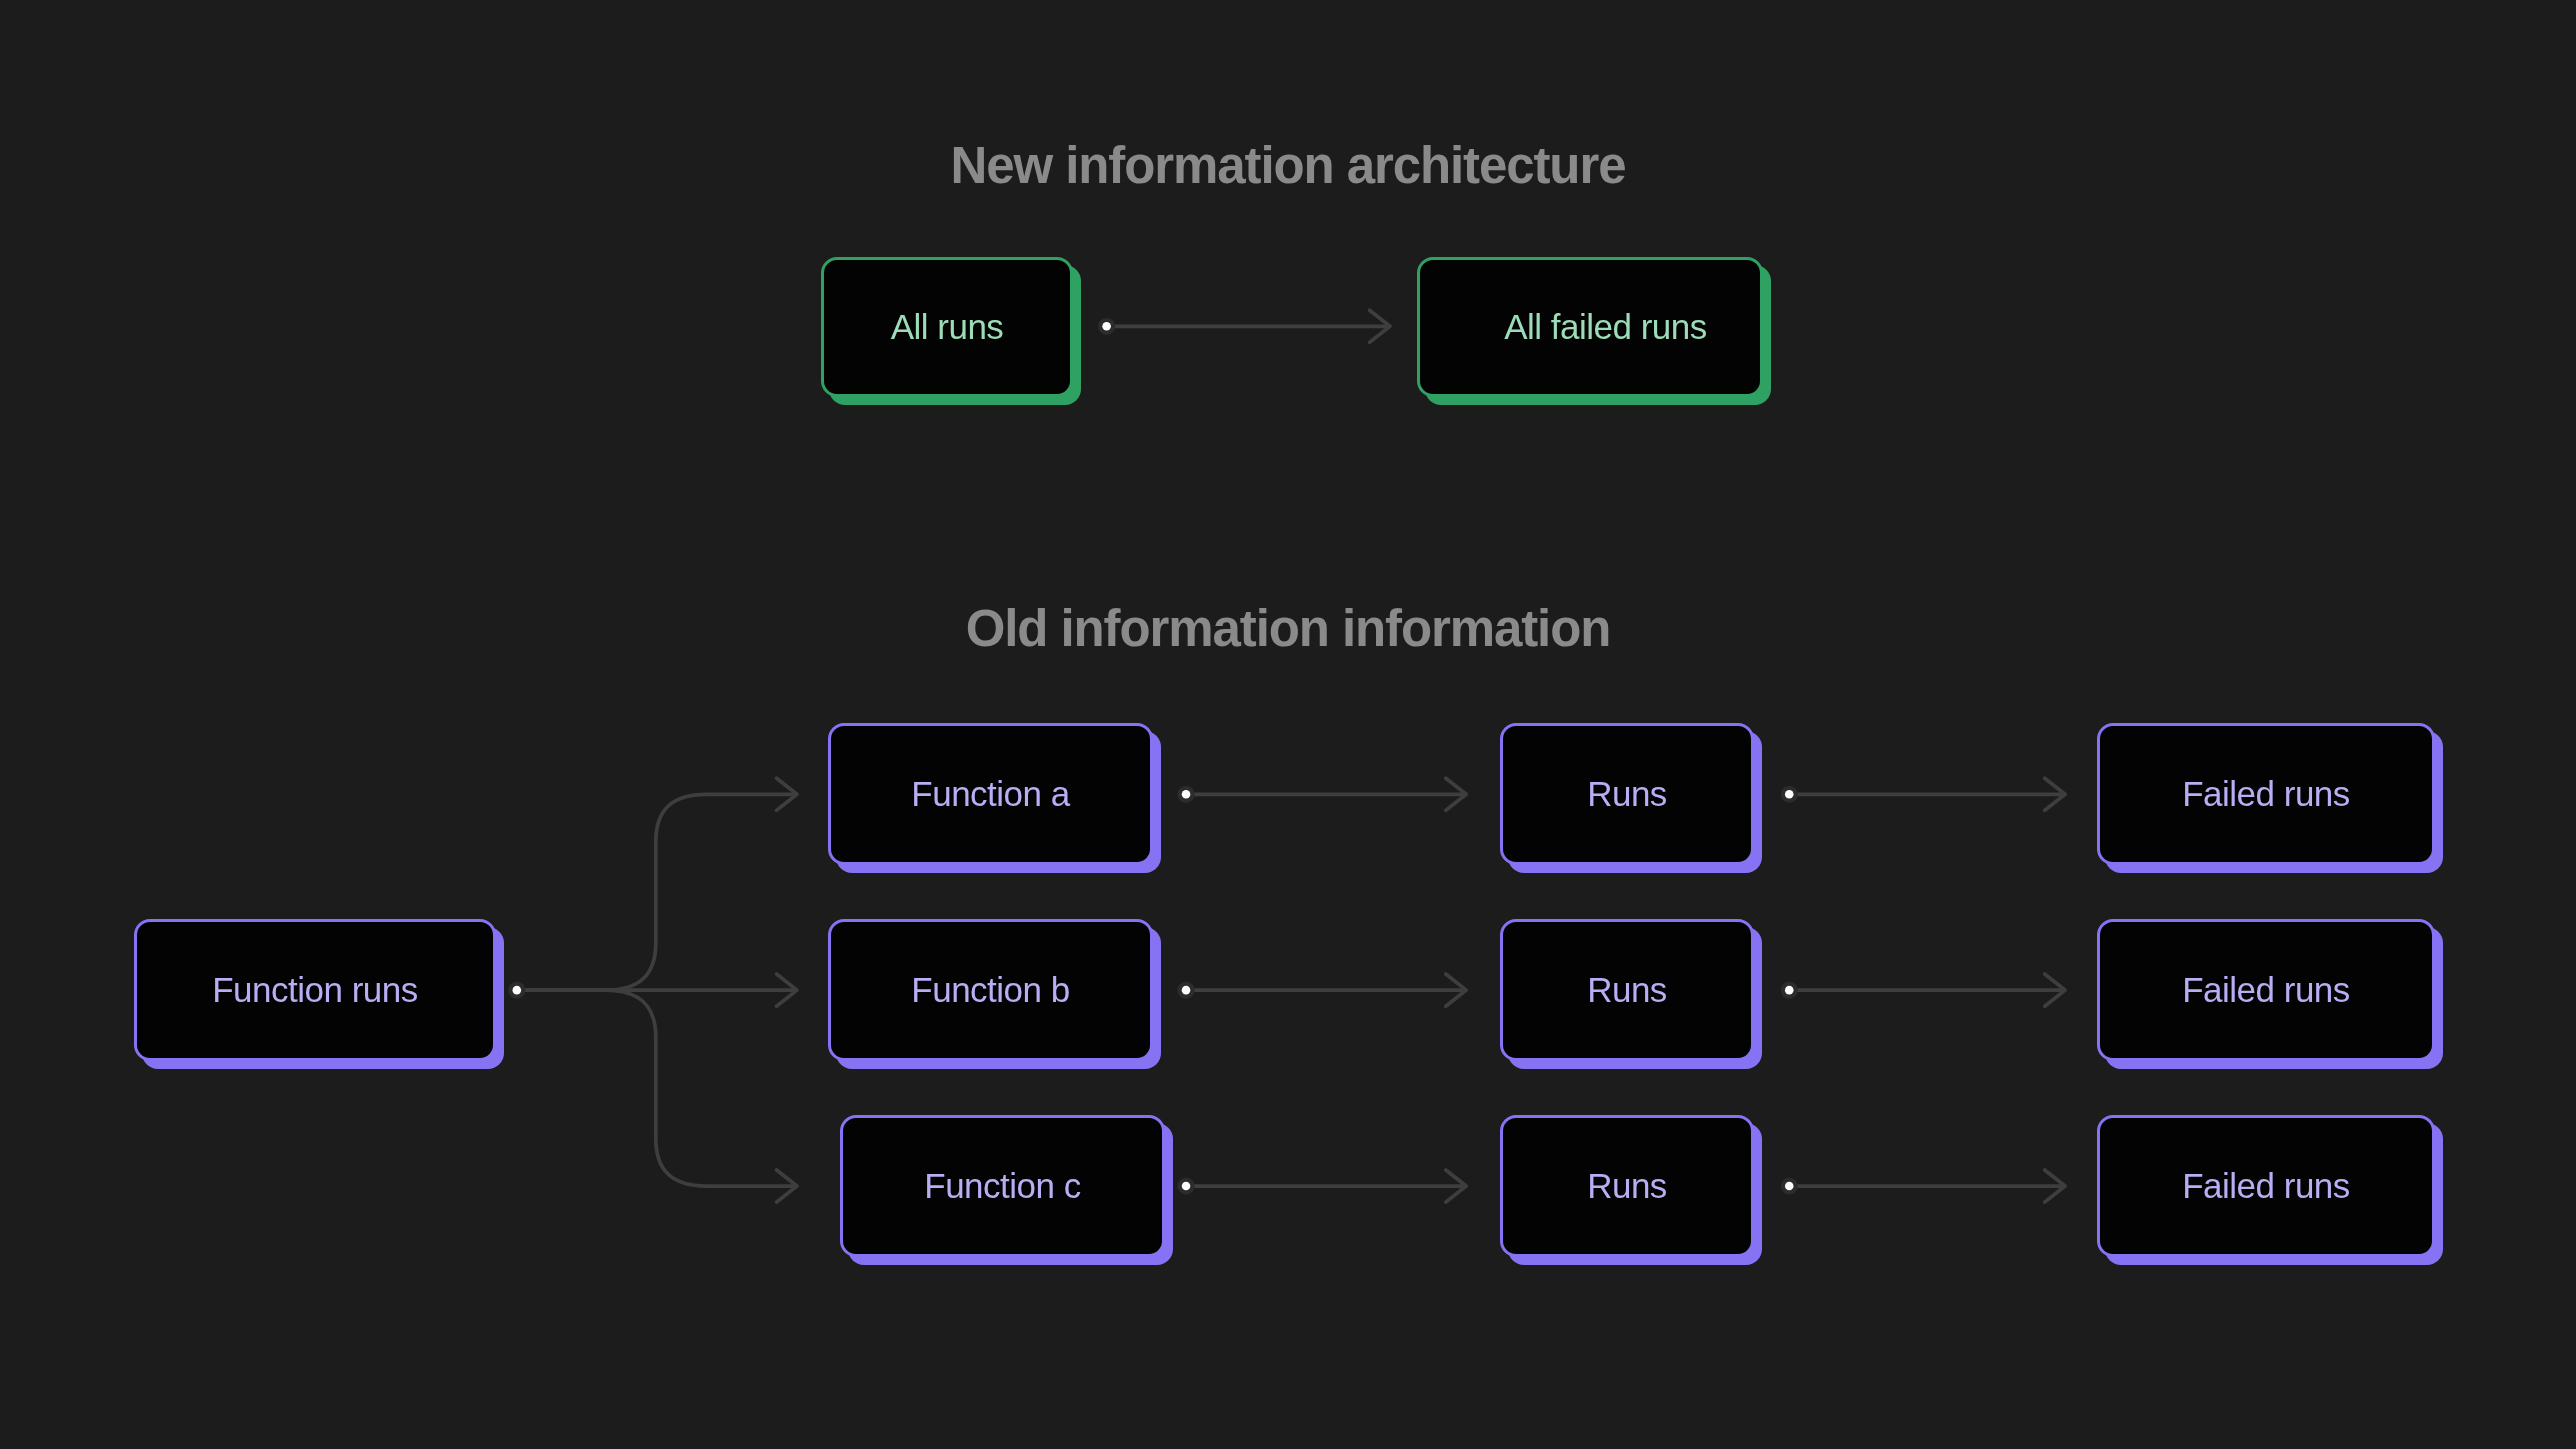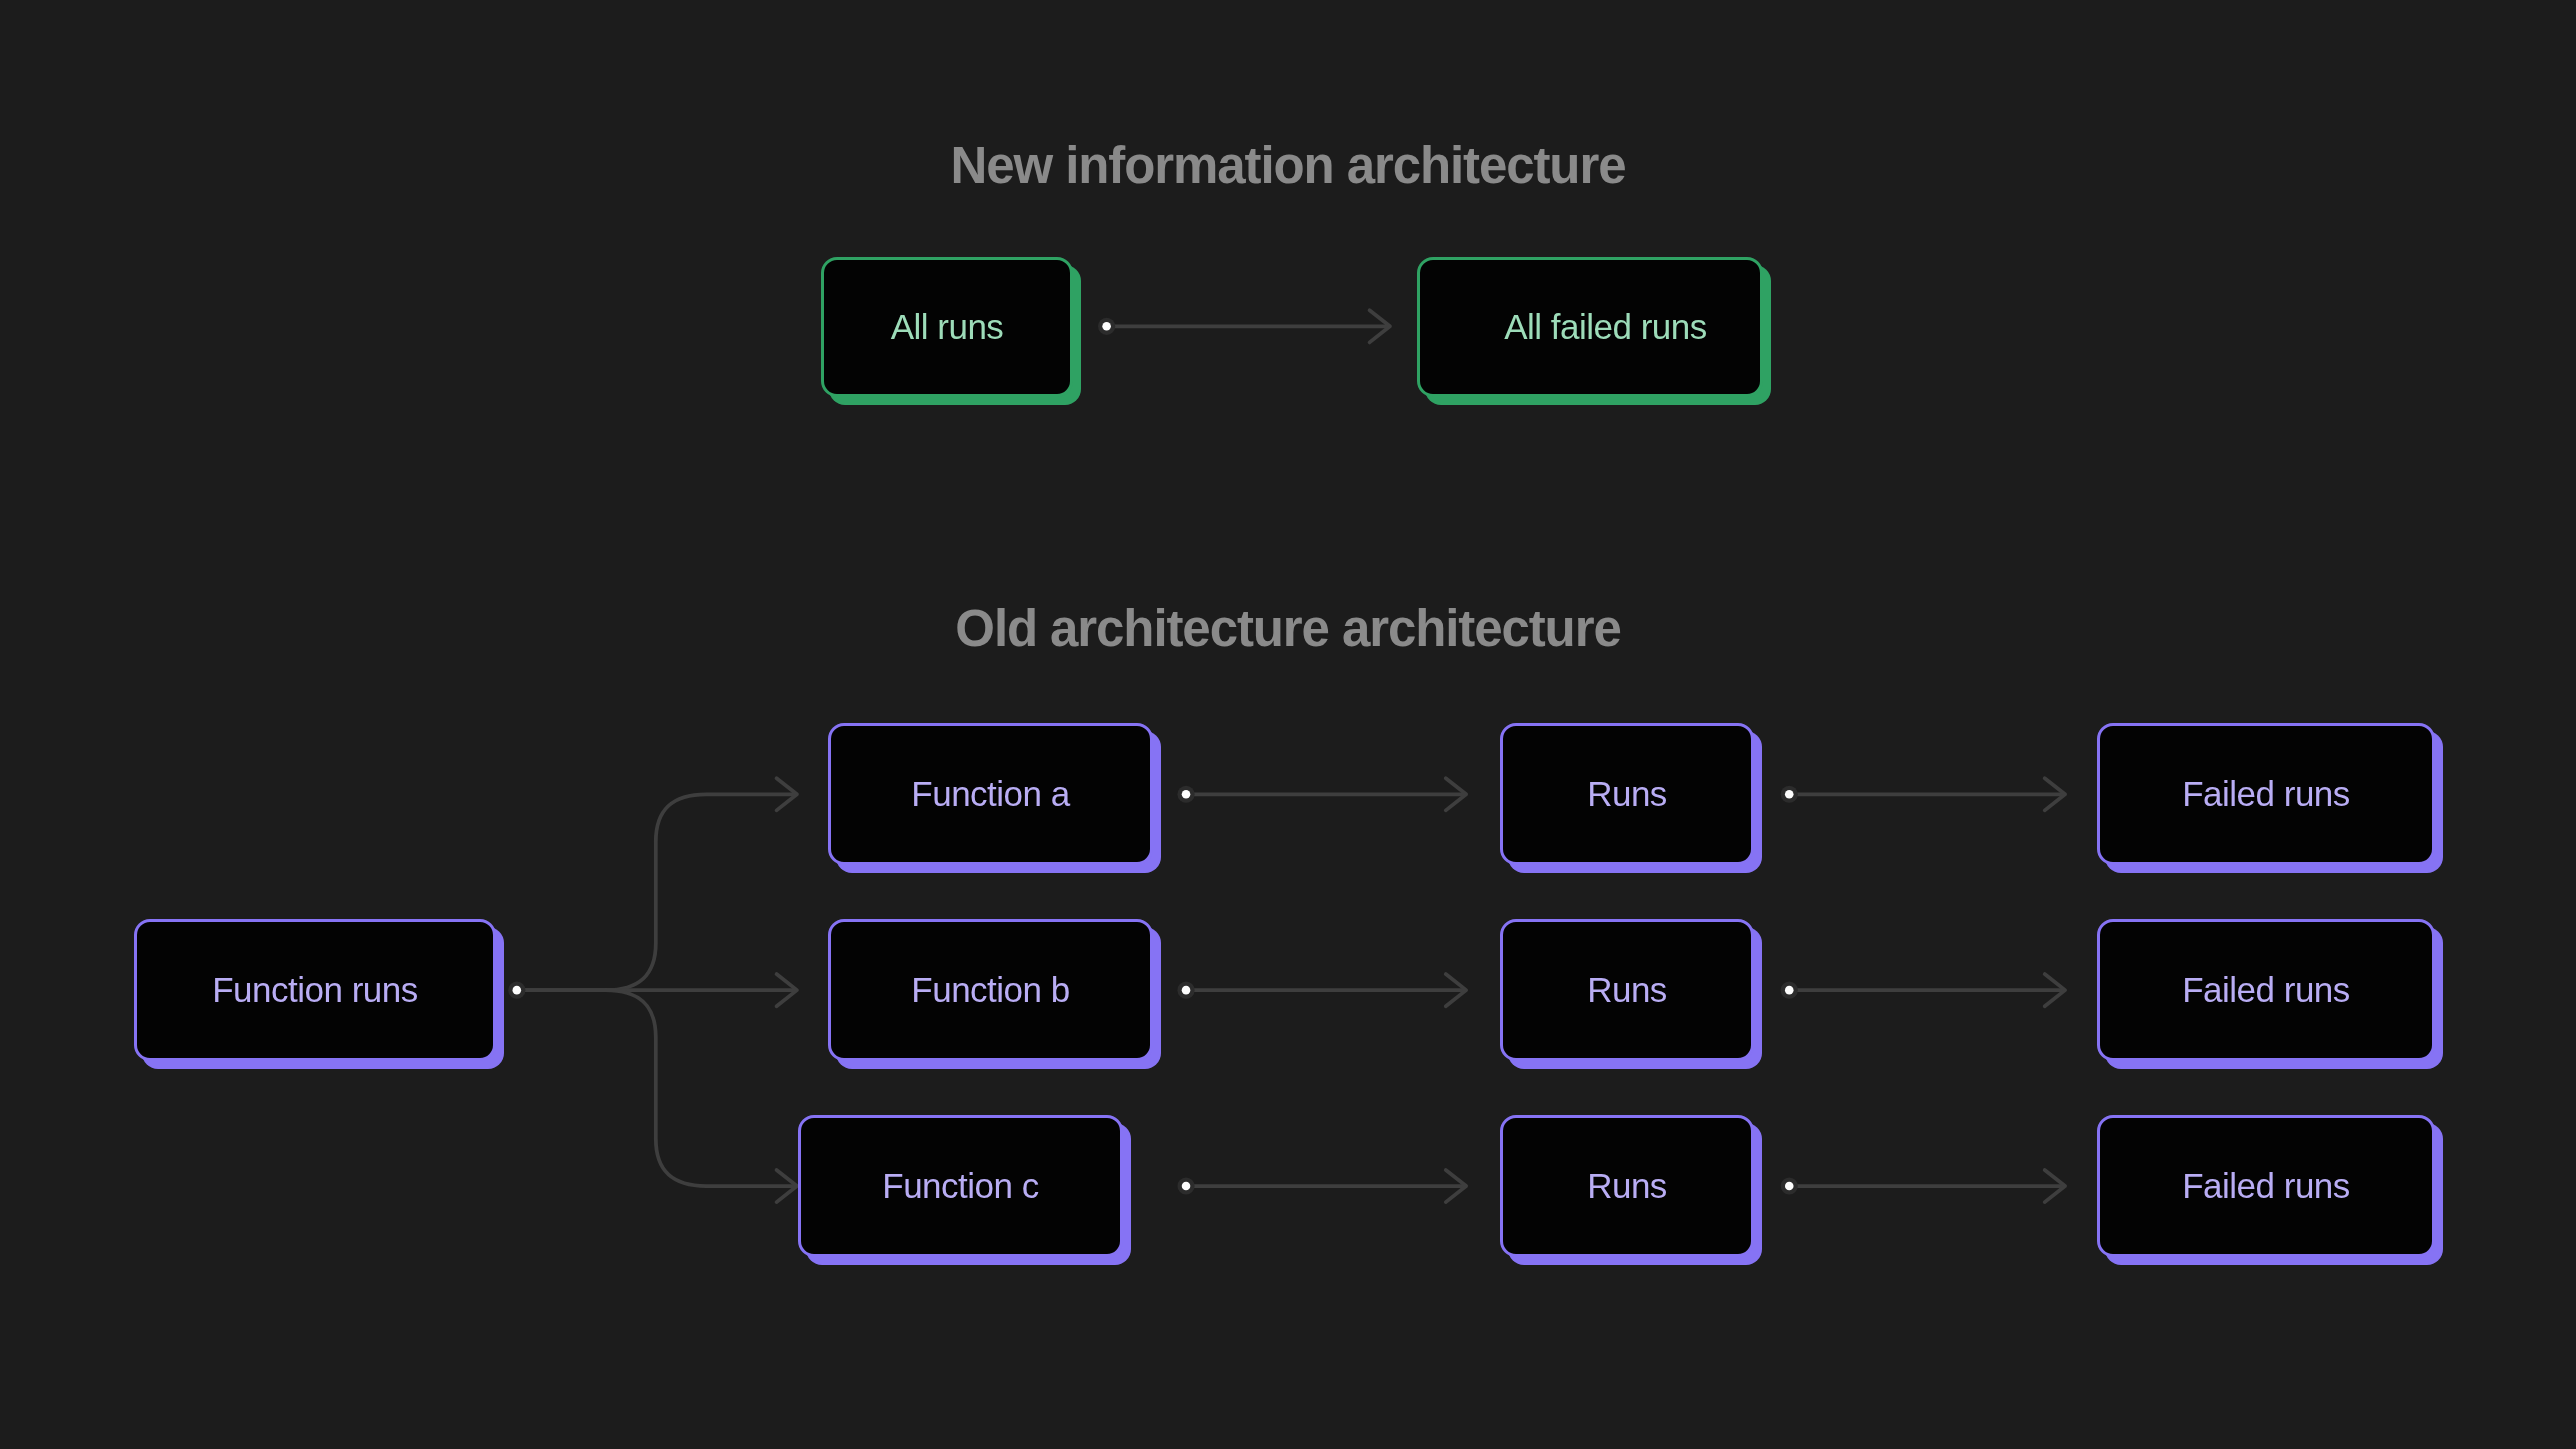--- a/index.html
+++ b/index.html
@@ -72,36 +72,36 @@
   }
 
   
   #node-all-runs        { left: 821px; top: 257px;  width: 252px; height: 140px; }
   #node-all-failed-runs { left: 1417px; top: 257px;  width: 346px; height: 140px; padding-left: 31px; }
 
   
   #node-function-list   { left: 134px;  top: 919px; width: 362px; height: 142px; }
   #node-function-a      { left: 828px; top: 723px; width: 325px; height: 142px; }
   #node-function-b      { left: 828px; top: 919px; width: 325px; height: 142px; }
-  #node-function-c      { left: 798px; top: 1115px; width: 325px; height: 142px; }
+  #node-function-c      { left: 840px; top: 1115px; width: 325px; height: 142px; }
   #node-runs-a          { left: 1500px; top: 723px; width: 254px; height: 142px; }
   #node-runs-b          { left: 1500px; top: 919px; width: 254px; height: 142px; }
   #node-runs-c          { left: 1500px; top: 1115px; width: 254px; height: 142px; }
   #node-failed-runs-a   { left: 2097px; top: 723px; width: 338px; height: 142px; }
   #node-failed-runs-b   { left: 2097px; top: 919px; width: 338px; height: 142px; }
   #node-failed-runs-c   { left: 2097px; top: 1115px; width: 338px; height: 142px; }
 </style>
 </head>
 <body>
 
 <div class="canvas">
 
   <div class="section-title" id="title-new">New information architecture</div>
 
-  <div class="section-title" id="title-old">Old architecture architecture</div>
+  <div class="section-title" id="title-old">Old information information</div>
 
   <svg class="wires" width="2576" height="1449" viewBox="0 0 4800 2700">
 
     <g>
       <path class="wire" d="M 2062 608 L 2585 608"></path>
       <path class="wire" d="M 2552 578 L 2590 608 L 2552 638"></path>
       <circle class="dot-ring" cx="2062" cy="608" r="16"></circle>
       <circle class="dot-core" cx="2062" cy="608" r="8"></circle>
     </g>
 

